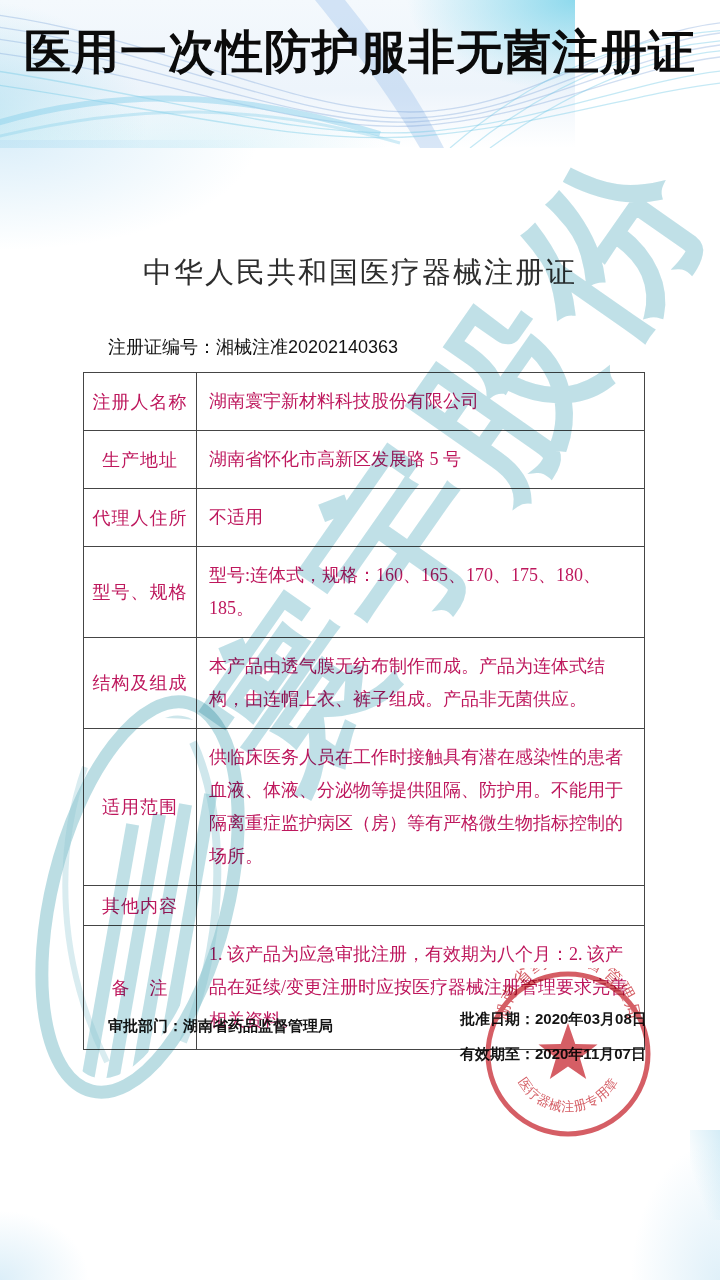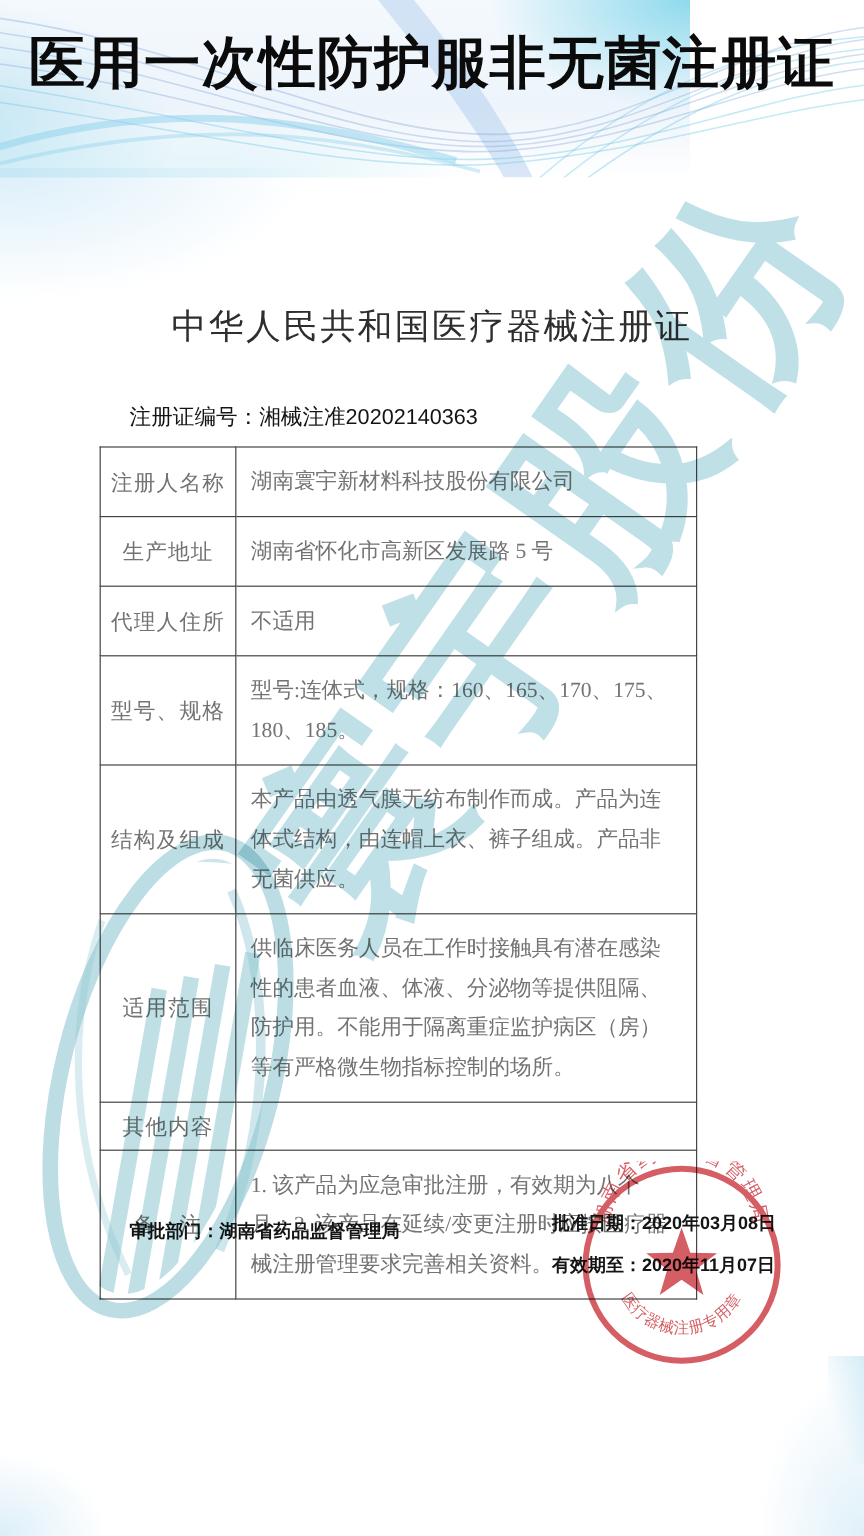--- a/index.html
+++ b/index.html
@@ -37,23 +37,23 @@
   .doc-title{
     position:absolute;left:0;top:253px;width:720px;margin:0;text-align:center;
     font-weight:400;font-size:29px;letter-spacing:2px;color:#2e2e2e;
   }
   .reg-line{
     position:absolute;left:108px;top:335px;
     font-family:"Liberation Sans", sans-serif;font-weight:400;font-size:18px;color:#141414;
   }
   
   .cert-table{
-    position:absolute;left:83px;top:372px;width:498px;
+    position:absolute;left:83px;top:372px;width:562px;
     border-collapse:collapse;table-layout:fixed;
-    font-size:18px;color:#737373;
+    font-size:18px;color:#be185d;
   }
   .cert-table td{border:1.5px solid #454545;}
   .cert-table .lbl{width:108px;text-align:center;padding:0 2px;letter-spacing:1px;}
   .cert-table .val{padding:12px 12px;line-height:33px;text-align:left;}
   tr.r0{height:38px} tr.r1{height:40px} tr.r2{height:40px} tr.r3{height:40px}
   tr.r4{height:40px} tr.r5{height:42px} tr.r6{height:53px} tr.r7{height:82px}
   tr.r8{height:101px} tr.r9{height:37px} tr.r10{height:40px} tr.r11{height:73px}
   
   .footer-line{
     position:absolute;font-family:"Liberation Sans", sans-serif;

